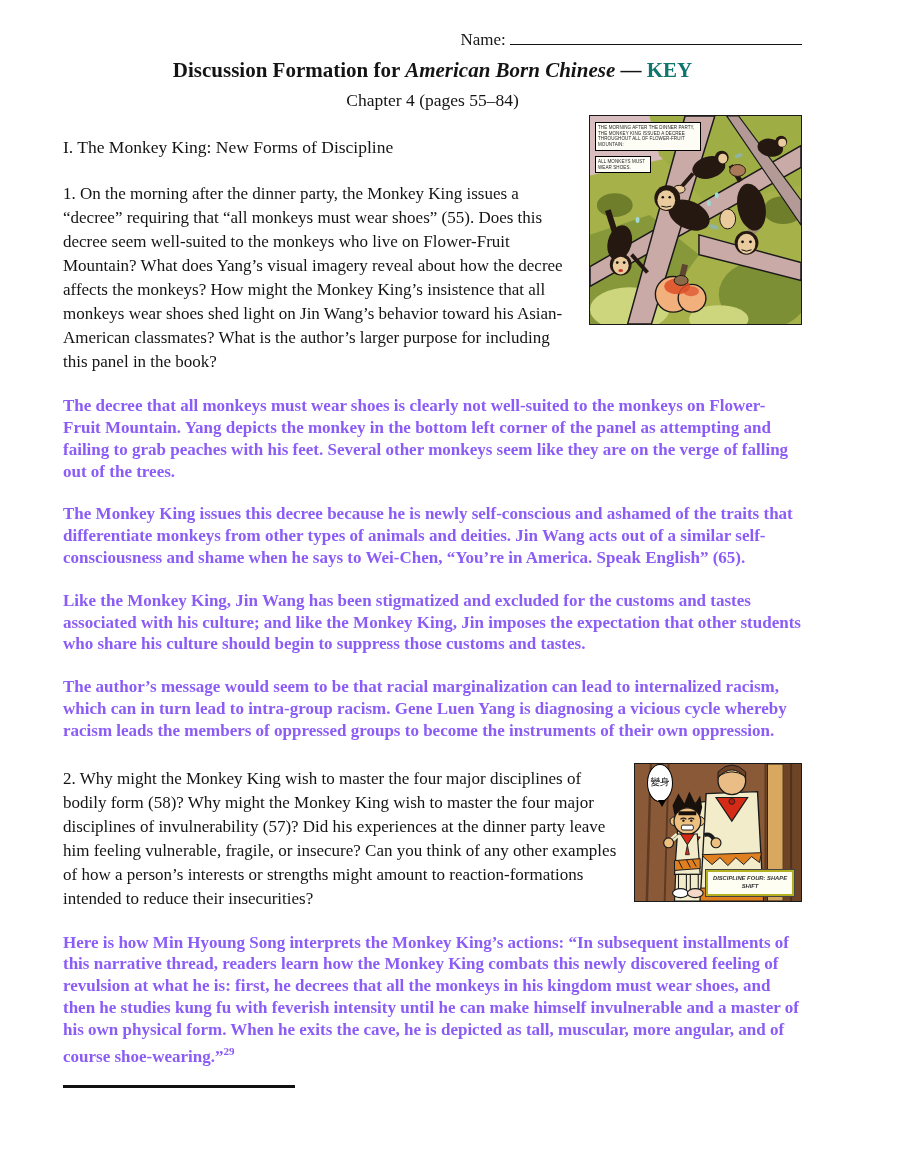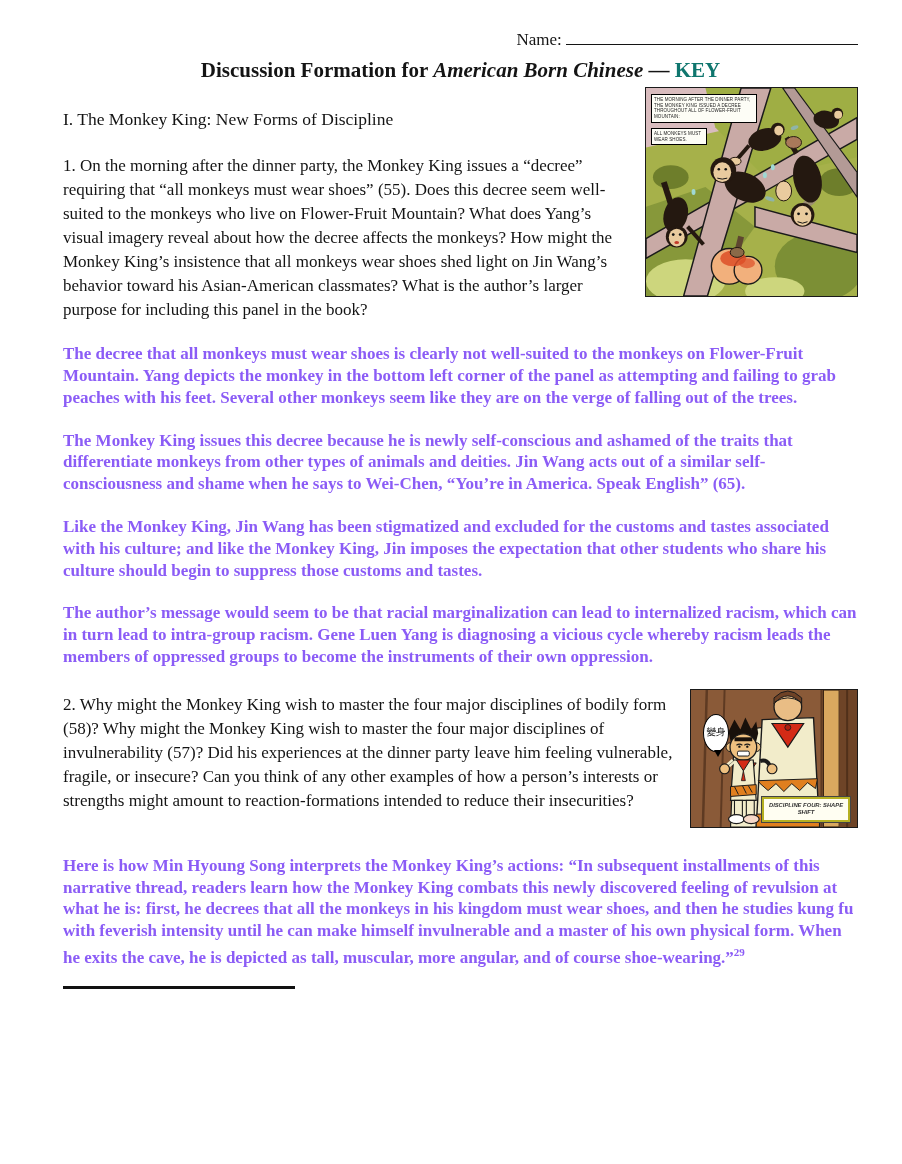--- a/index.html
+++ b/index.html
@@ -4,21 +4,21 @@
 <style>
   * { box-sizing: border-box; }
   html, body { margin: 0; padding: 0; }
   body {
     width: 902px; height: 1164px;
     background: #ffffff;
     font-family: "Liberation Serif", serif;
     color: #141414;
     overflow: hidden;
   }
-  .page { width: 902px; height: 828px; padding: 30px 44px 0 63px; }
+  .page { width: 902px; height: 828px; padding: 30px 100px 0 63px; }
 
   
   .name-row { text-align: right; font-size: 17px; margin-bottom: 8px; white-space: nowrap; }
   .name-line { display: inline-block; width: 292px; height: 14px; border-bottom: 1.5px solid #141414; vertical-align: baseline; }
 
   
   .title { text-align: center; font-size: 21px; font-weight: bold; margin-top: 8px; line-height: 1.2; }
   .title .book { font-style: italic; }
   .title .key { color: #0f766e; }
   .subtitle { text-align: center; font-size: 17.5px; margin-top: 7px; }
@@ -42,21 +42,21 @@
   .panel-1 { width: 213px; height: 210px; margin: -22px 0 6px 14px; }
   .panel-2 { width: 168px; height: 139px; margin: -4px 0 6px 16px; }
   .panel svg { display: block; width: 100%; height: 100%; }
 
   .p1cap { position: absolute; background: #fdfdf6; border: 1px solid #000;
            font-family: "Liberation Sans", sans-serif; font-size: 4.5px; line-height: 1.25;
            padding: 2px 2px; color: #222; text-transform: uppercase; letter-spacing: .1px; }
   .p1cap-top { left: 5px; top: 6px; width: 106px; }
   .p1cap-decree { left: 5px; top: 40px; width: 56px; }
 
-  .p2bubble { position: absolute; left: 12px; top: 24px; width: 26px; height: 38px;
+  .p2bubble { position: absolute; left: 12px; top: 0; width: 26px; height: 38px;
               background: #fff; border: 1.4px solid #000; border-radius: 50%;
               display: flex; align-items: center; justify-content: center;
               font-size: 9.5px; line-height: 1.05; width: 26px; word-break: break-all;
               text-align: center; color: #000; }
   .p2bubble::after { content: ""; position: absolute; left: 10px; bottom: -6px; width: 0; height: 0;
               border-left: 4px solid transparent; border-right: 4px solid transparent; border-top: 7px solid #000; }
   .p2cap { position: absolute; right: 7px; bottom: 5px; width: 88px;
            background: #fffef2; border: 2px solid #b5b022; outline: 1px solid #444;
            font-family: "Liberation Sans", sans-serif; font-size: 5.8px; font-weight: bold; font-style: italic;
            line-height: 1.3; padding: 3px 2px; text-align: center; color: #333; text-transform: uppercase; }
@@ -73,20 +73,21 @@
 <div class="page">
 
   <div class="name-row">
     <span>Name:</span>
     <span class="name-line"></span>
   </div>
 
   <div class="title">
     <span>Discussion Formation for </span><span class="book">American Born Chinese</span><span> — </span><span class="key">KEY</span>
   </div>
+  <div class="subtitle">Chapter 4 (pages 55–84)</div>
 
   <div class="section">
     <div class="panel panel-1">
       <svg viewBox="0 0 213 210" preserveAspectRatio="none">
 
         <rect x="0" y="0" width="213" height="210" fill="#d9bcbe"></rect>
 
         <polygon points="0,60 90,40 160,80 213,60 213,210 0,210" fill="#a6b14a"></polygon>
         <polygon points="60,0 213,0 213,70 120,90 70,40" fill="#9fae44"></polygon>
         <polygon points="0,120 60,100 110,140 60,210 0,210" fill="#87983a"></polygon>

